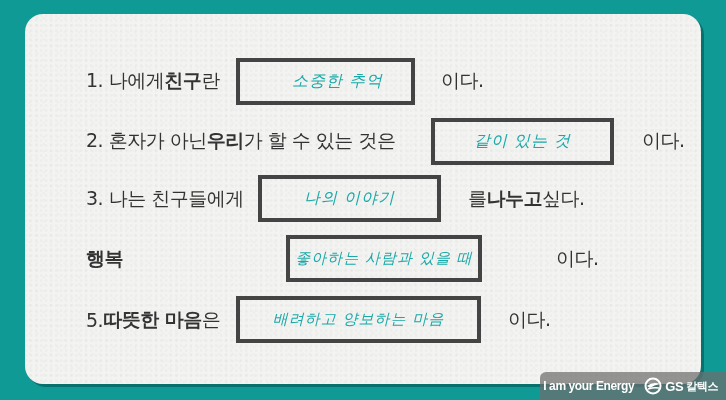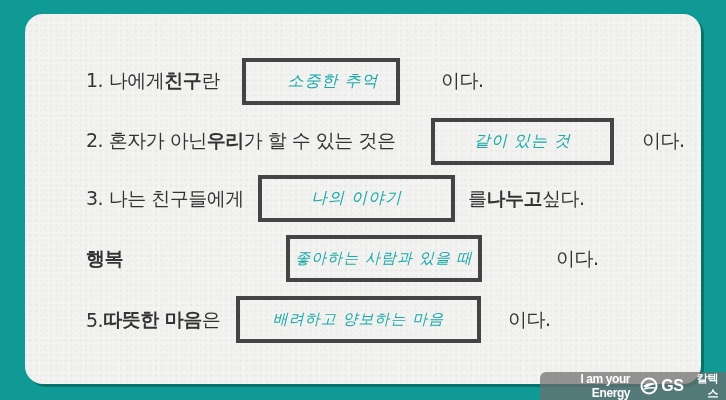--- a/index.html
+++ b/index.html
@@ -34,40 +34,40 @@
     font-size:16px; font-style:italic; letter-spacing:1px;
   }
   .seg { position:absolute; top:0; height:48px; display:flex; align-items:center; font-size:19px; color:#333; white-space:nowrap; letter-spacing:-0.5px;margin-left:16px;}
   .footer-bar {
     position:absolute; right:0; bottom:0; width:186px; height:28px;
     background:rgba(110,110,110,0.72);
     border-top-left-radius:6px;
     display:flex; align-items:center; justify-content:flex-end;
     padding-right:8px; box-sizing:border-box;
     color:#fff; font-family:"Liberation Sans", sans-serif;
-    font-weight:bold; font-size:12px; letter-spacing:-0.4px;text-align:right;
+    font-weight:bold; font-size:12px; letter-spacing:-0.4px;
   }
   .footer-bar .slogan { margin-right:10px; }
   .gs-logo { display:inline-block; width:18px; height:18px; margin-right:3px; }
-  .brand { font-size:16px; }
+  .brand { font-size:13px; }
   .brand-sub { font-size:11px; margin-left:3px; }
 </style>
 </head>
 <body>
 
 <div class="card-shadow"></div>
 <div class="card"></div>
 
 <div>
   <div class="seg" style="left:70px; top:57px;">
     <span>1. 나에게 </span>
       <b>친구</b>
       <span>란</span>
   </div>
-  <div class="blank" style="left:242px; top:58px; width:158px;padding-left:24px;">
+  <div class="blank" style="left:236px; top:58px; width:179px;padding-left:24px;">
     <span>소중한 추억</span>
   </div>
   <div class="seg" style="left:425px; top:57px;">
     <span>이다.</span>
   </div>
 </div>
 
 <div>
   <div class="seg" style="left:70px; top:117px;">
     <span>2. 혼자가 아닌 </span>
@@ -79,21 +79,21 @@
   </div>
   <div class="seg" style="left:626px; top:117px;">
     <span>이다.</span>
   </div>
 </div>
 
 <div>
   <div class="seg" style="left:70px; top:175px;">
     <span>3. 나는 친구들에게</span>
   </div>
-  <div class="blank" style="left:258px; top:175px; width:197px;">
+  <div class="blank" style="left:258px; top:175px; width:183px;">
     <span>나의 이야기</span>
   </div>
   <div class="seg" style="left:452px; top:175px;">
     <span>를 </span>
       <b>나누고</b>
       <span> 싶다.</span>
   </div>
 </div>
 
 <div>

